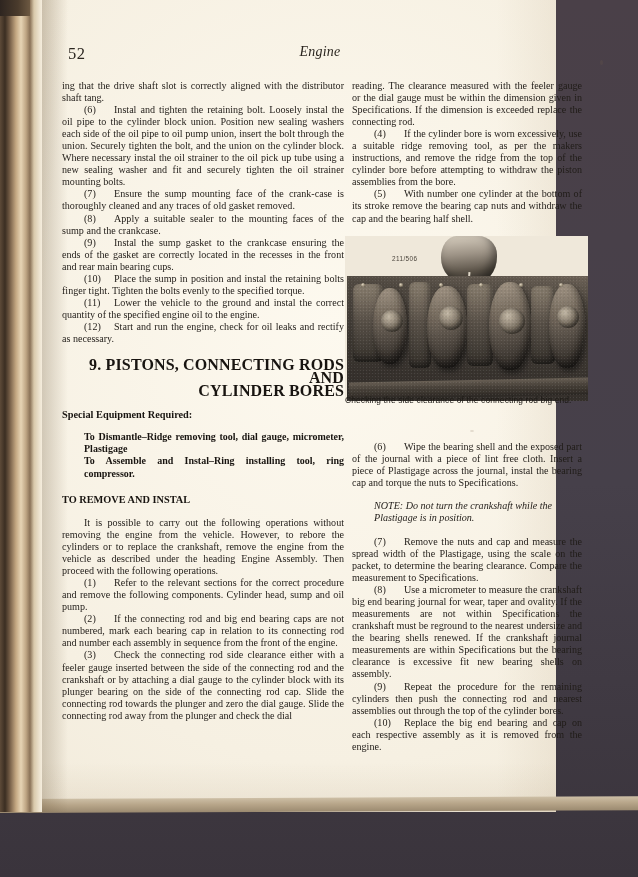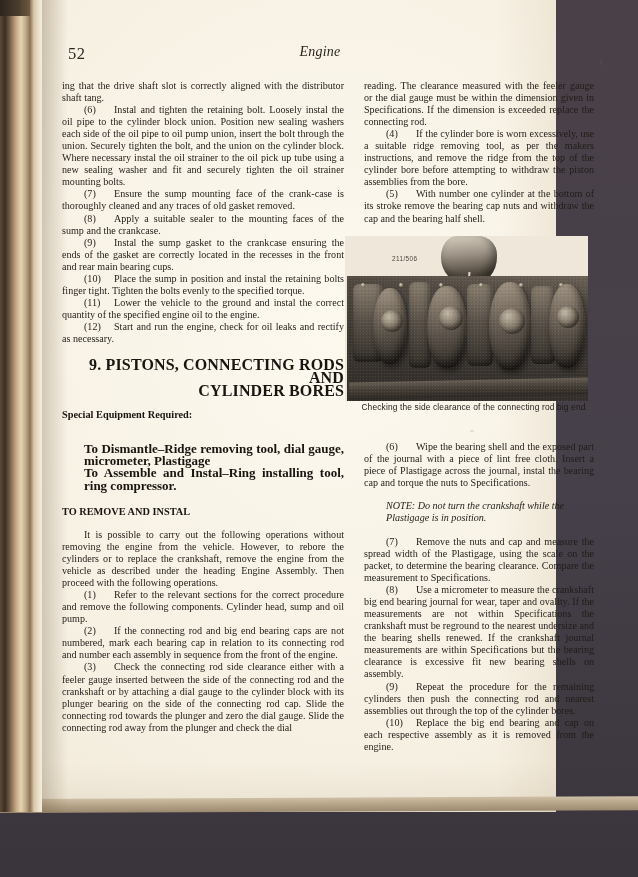--- a/index.html
+++ b/index.html
@@ -127,21 +127,21 @@
     top: 80px;
     font-size: 10.1px;
     line-height: 12.05px;
     color: #201c18;
     text-align: justify;
     text-justify: inter-word;
     -webkit-hyphens: none;
     hyphens: none;
   }
   #col-left  { left: 62px;  width: 282px; }
-  #col-right { left: 364px; width: 230px; }
+  #col-right { left: 352px; width: 230px; }
 
   .para {
     margin: 0;
     text-indent: 0;
   }
   .para + .para { margin-top: 0px; }
   
   .step .num {
     display: inline-block;
     width: 52px;
@@ -161,24 +161,24 @@
   }
   .sub-head {
     margin: 12px 0 0 0;
     font-weight: bold;
     font-size: 10.3px;
     color: #181410;
   }
   .sub-head-spaced { margin-top: 14px; }
 
   .equip-list {
-    margin: 22px 0 0 0;
+    margin: 10px 0 0 0;
     padding: 0 0 0 22px;
     font-weight: bold;
-    font-size: 13px;
+    font-size: 10px;
     line-height: 12.2px;
     text-align: justify;
     color: #181410;
   }
   .equip-item { margin: 0; }
 
   .body-gap { margin-top: 11px; }
 
   
   .note {
@@ -292,23 +292,23 @@
     left: 47px;
     top: 19px;
     font-family: "Liberation Sans", sans-serif;
     font-size: 6.4px;
     letter-spacing: 0.4px;
     color: #4a443c;
   }
   #fig-caption {
     position: absolute;
     left: 0;
-    top: 166px;
+    top: 159px;
     width: 243px;
-    text-align: right;
+    text-align: left;
     font-family: "Liberation Sans", sans-serif;
     font-size: 8.4px;
     line-height: 10.6px;
     letter-spacing: 0.15px;
     color: #1d1a16;
   }
 
   
   .speck {
     position: absolute;

